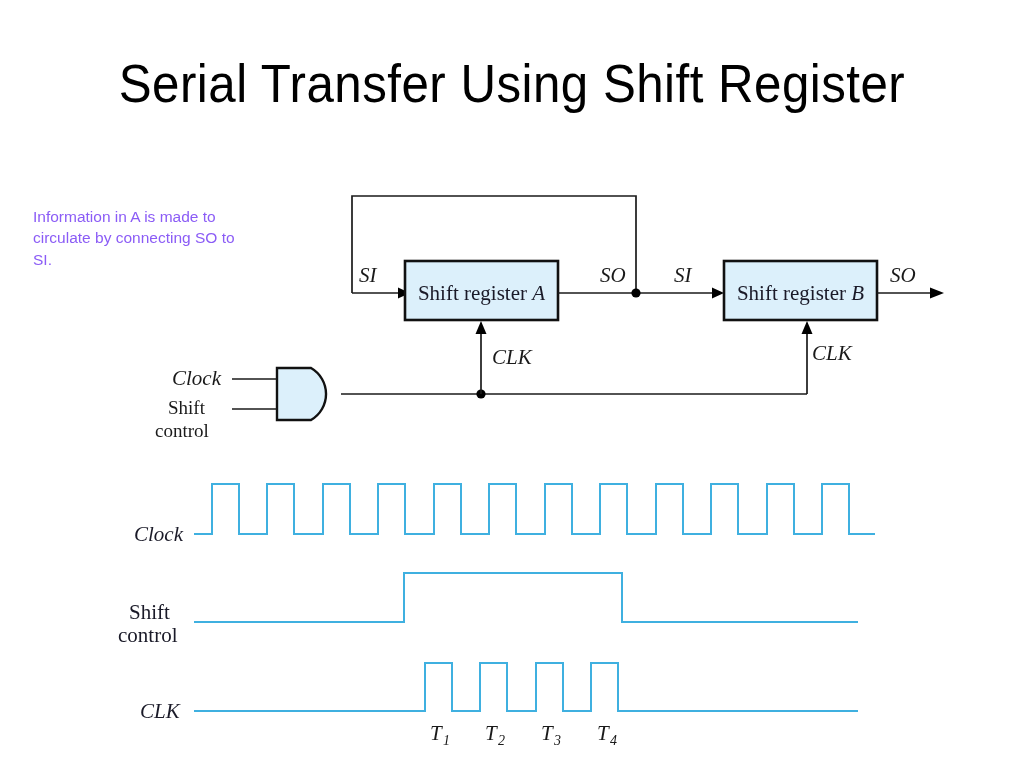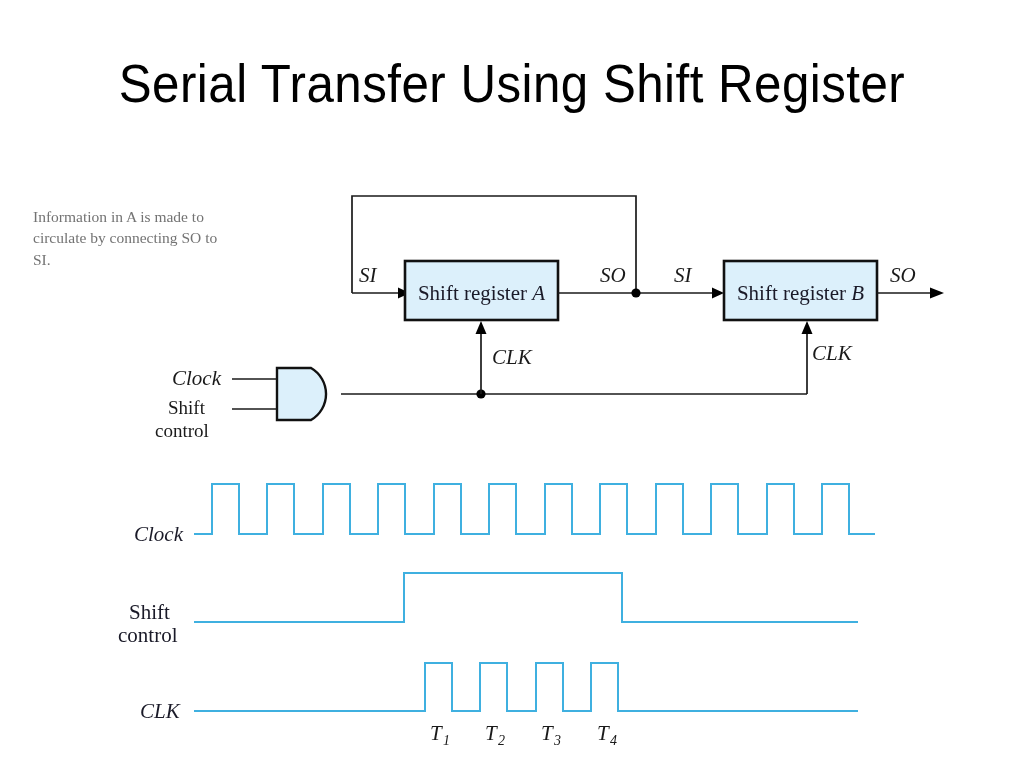--- a/index.html
+++ b/index.html
@@ -39,24 +39,24 @@
     line-height: 1.05;
     transform: scaleX(0.93);
     transform-origin: 50% 50%;
   }
   
   #note-text {
     position: absolute;
     left: 33px;
     top: 206px;
     width: 290px;
-    font-family: Liberation Serif, serif;
+    font-family: Liberation Sans, sans-serif;
     font-size: 15.5px;
     line-height: 1.38;
-    color: #737373;
+    color: #8b5cf6;
     white-space: pre-line;
   }
   
   #figure {
     position: absolute;
     left: 0;
     top: 0;
     width: 1024px;
     height: 768px;
     pointer-events: none;

